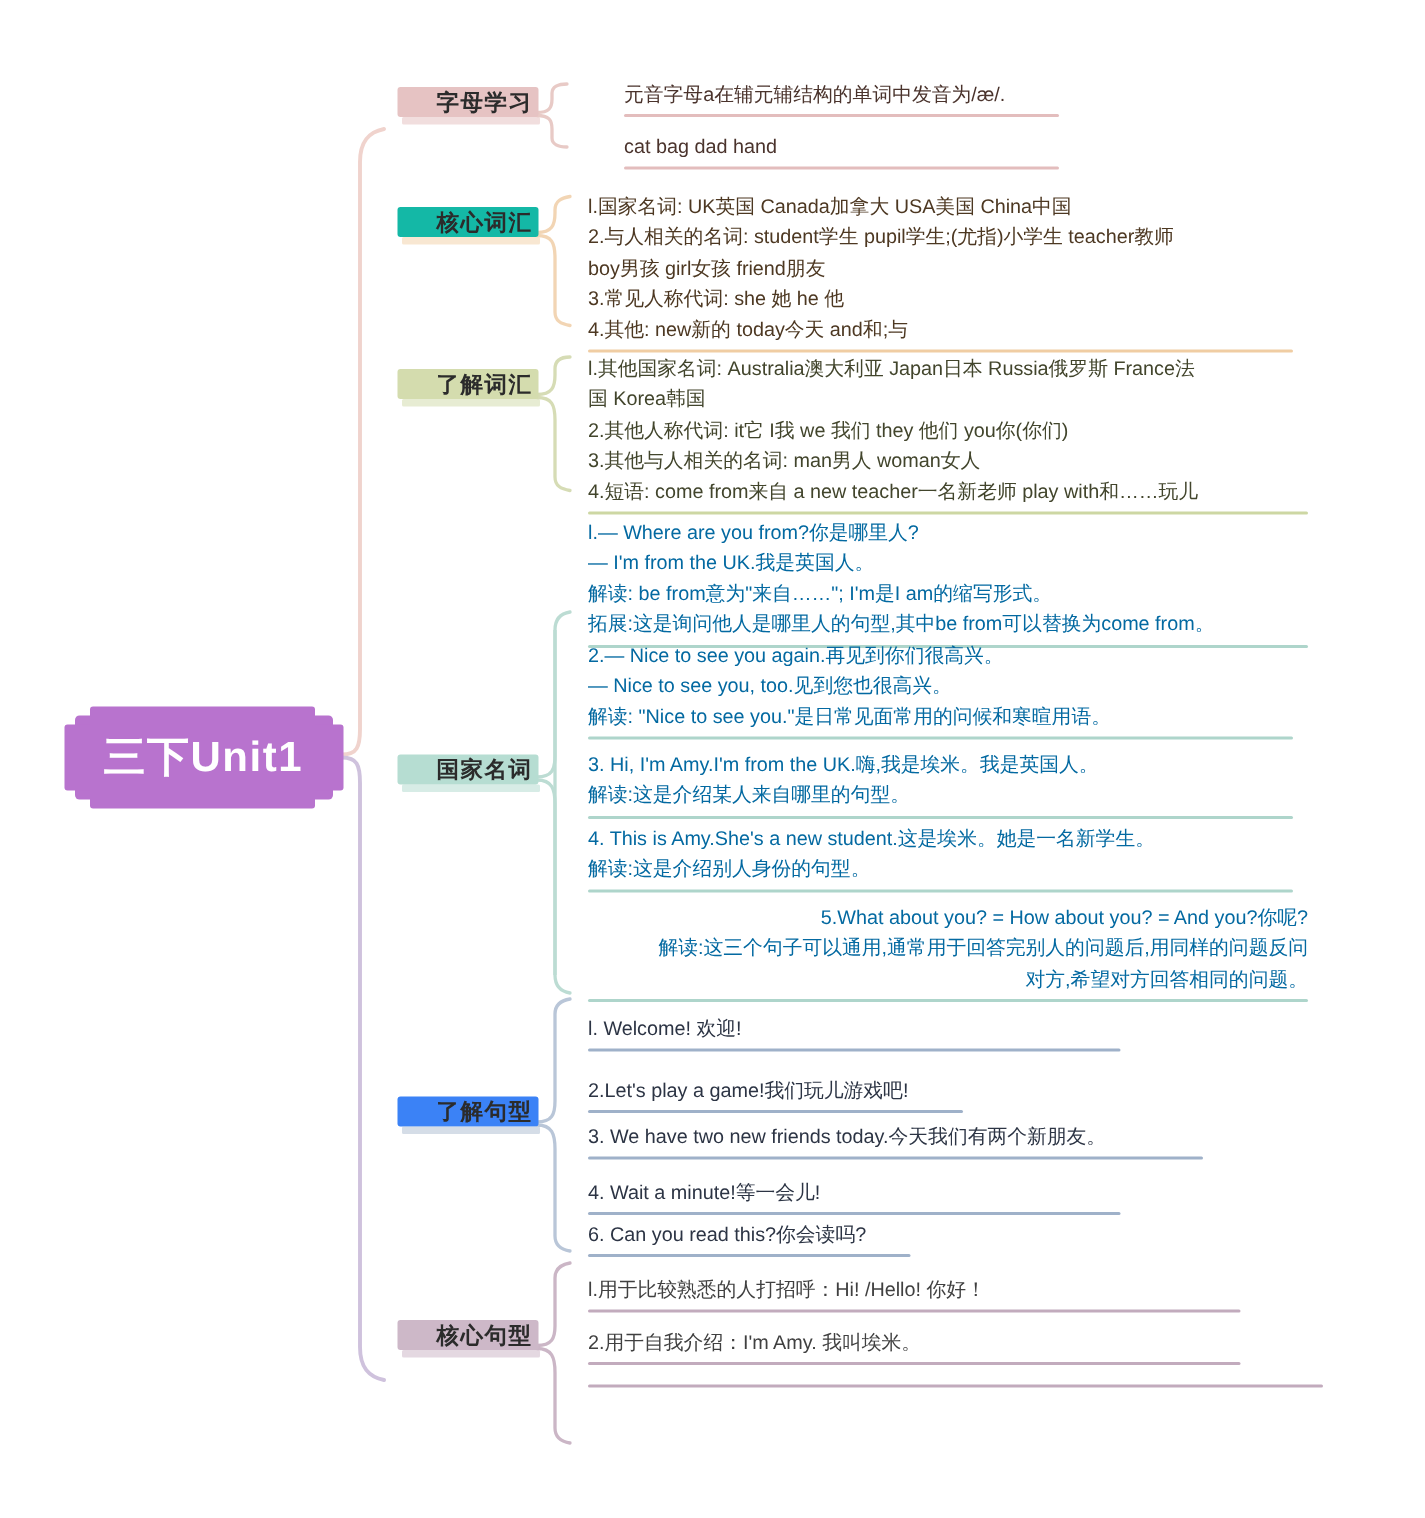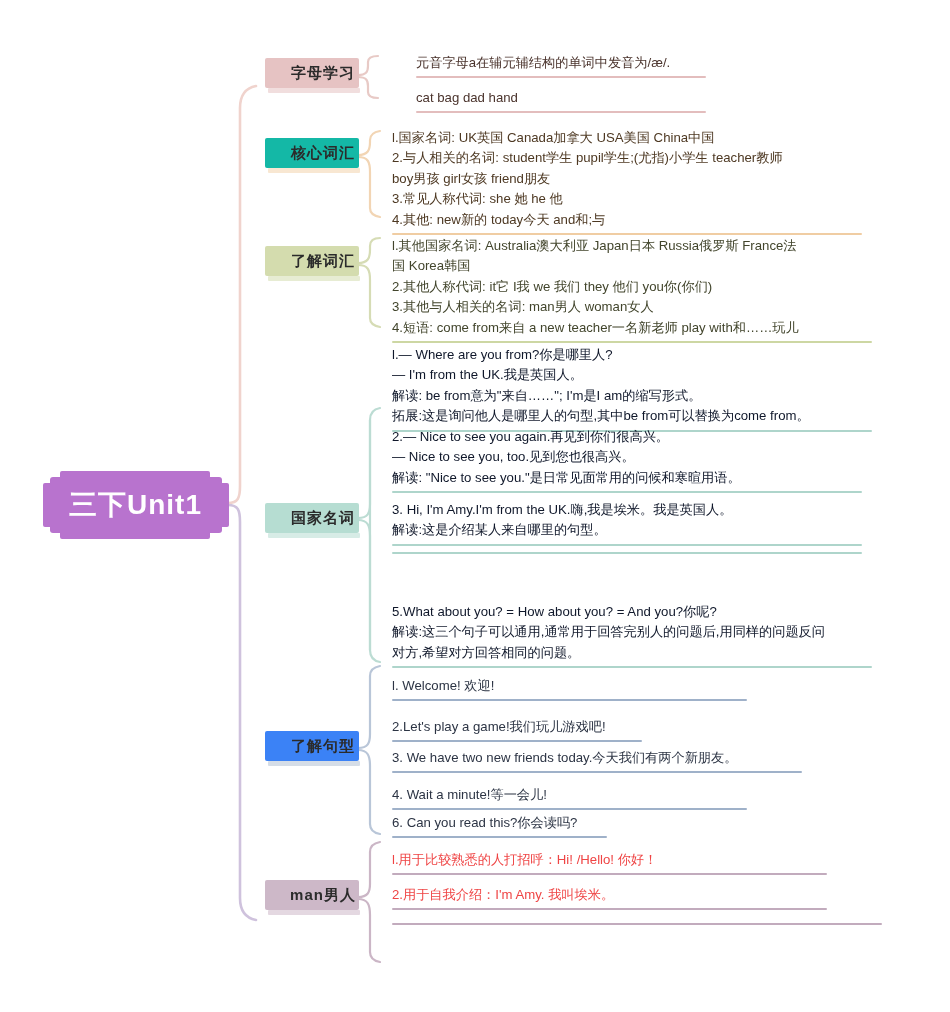--- a/index.html
+++ b/index.html
@@ -76,21 +76,21 @@
     white-space: nowrap;
   }
 
   
   .branch-chip {
     position: absolute;
     display: flex;
     align-items: center;
     justify-content: center;
     width: 94px;
-    height: 30px;
+    height: 20px;
     font-size: 15px;
     font-weight: bold;
     color: #2b2b2b;
     letter-spacing: 1px;
     white-space: nowrap;
     border-radius: 2px;
     padding-left: 22px;
   }
   .branch-chip .chip-shadow {
     position: absolute;
@@ -112,23 +112,23 @@
     color: #4a3a2e;
     white-space: pre-line;
     padding-bottom: 4px;
   }
   .content-item .rule {
     display: block;
     height: 2px;
     margin-top: 3px;
     border-radius: 1px;
   }
-  .content-item.teal { color: #0f172a; }
+  .content-item.teal { color: #0369a1; }
   .content-item.blue { color: #2c3444; }
-  .content-item.mauve { color: #ef4444; }
+  .content-item.mauve { color: #404040; }
   .content-item.green { color: #42452c; }
   .content-item.orange { color: #4d3822; }
   .content-item.pink { color: #4a332c; margin-left: 24px; }
 </style>
 </head>
 <body>
 
 <div id="map">
 
   <svg id="wires" viewBox="0 0 950 1012" xmlns="http://www.w3.org/2000/svg">
@@ -194,35 +194,36 @@
       </div>
       <div class="content-item teal" style="top: 345px;"><span>l.— Where are you from?你是哪里人?
 — I'm from the UK.我是英国人。
 解读: be from意为"来自……"; I'm是I am的缩写形式。
 拓展:这是询问他人是哪里人的句型,其中be from可以替换为come from。</span><span class="rule" style="width: 480px; background: rgb(174, 213, 203);"></span></div>
       <div class="content-item teal" style="top: 427px;"><span>2.— Nice to see you again.再见到你们很高兴。
 — Nice to see you, too.见到您也很高兴。
 解读: "Nice to see you."是日常见面常用的问候和寒暄用语。</span><span class="rule" style="width: 470px; background: rgb(174, 213, 203);"></span></div>
       <div class="content-item teal" style="top: 500px;"><span>3. Hi, I'm Amy.I'm from the UK.嗨,我是埃米。我是英国人。
 解读:这是介绍某人来自哪里的句型。</span><span class="rule" style="width: 470px; background: rgb(174, 213, 203);"></span></div>
-      <div class="content-item teal" style="top: 549px;"><span class="rule" style="width: 470px; background: rgb(174, 213, 203);"></span></div>
-      <div class="content-item teal" style="top: 602px;"><span>5.What about you? = How about you? = And you?你呢?
+      <div class="content-item teal" style="top: 549px;"><span>4. This is Amy.She's a new student.这是埃米。她是一名新学生。
+解读:这是介绍别人身份的句型。</span><span class="rule" style="width: 470px; background: rgb(174, 213, 203);"></span></div>
+      <div class="content-item teal" style="top: 602px; text-align: right;"><span>5.What about you? = How about you? = And you?你呢?
 解读:这三个句子可以通用,通常用于回答完别人的问题后,用同样的问题反问
 对方,希望对方回答相同的问题。</span><span class="rule" style="width: 480px; background: rgb(174, 213, 203);"></span></div>
       <div class="branch-chip" style="left: 265px; top: 731px; background: #3b82f6;">
         <span class="chip-shadow" style="background: rgb(179, 193, 212);"></span>
         <span class="chip-text">了解句型</span>
       </div>
       <div class="content-item blue" style="top: 676px;"><span>l. Welcome! 欢迎!</span><span class="rule" style="width: 355px; background: rgb(159, 177, 201);"></span></div>
       <div class="content-item blue" style="top: 717px;"><span>2.Let's play a game!我们玩儿游戏吧!</span><span class="rule" style="width: 250px; background: rgb(159, 177, 201);"></span></div>
       <div class="content-item blue" style="top: 748px;"><span>3. We have two new friends today.今天我们有两个新朋友。</span><span class="rule" style="width: 410px; background: rgb(159, 177, 201);"></span></div>
       <div class="content-item blue" style="top: 785px;"><span>4. Wait a minute!等一会儿!</span><span class="rule" style="width: 355px; background: rgb(159, 177, 201);"></span></div>
       <div class="content-item blue" style="top: 813px;"><span>6. Can you read this?你会读吗?</span><span class="rule" style="width: 215px; background: rgb(159, 177, 201);"></span></div>
       <div class="branch-chip" style="left: 265px; top: 880px; background: rgb(205, 184, 200);">
         <span class="chip-shadow" style="background: rgb(205, 184, 200);"></span>
-        <span class="chip-text">man男人</span>
+        <span class="chip-text">核心句型</span>
       </div>
       <div class="content-item mauve" style="top: 850px;"><span>l.用于比较熟悉的人打招呼：Hi! /Hello! 你好！</span><span class="rule" style="width: 435px; background: rgb(194, 171, 189);"></span></div>
       <div class="content-item mauve" style="top: 885px;"><span>2.用于自我介绍：I'm Amy. 我叫埃米。</span><span class="rule" style="width: 435px; background: rgb(194, 171, 189);"></span></div>
       <div class="content-item mauve" style="top: 920px;"><span class="rule" style="width: 490px; background: rgb(194, 171, 189);"></span></div>
     </div>
 
 </div>
 
 </body></html>

